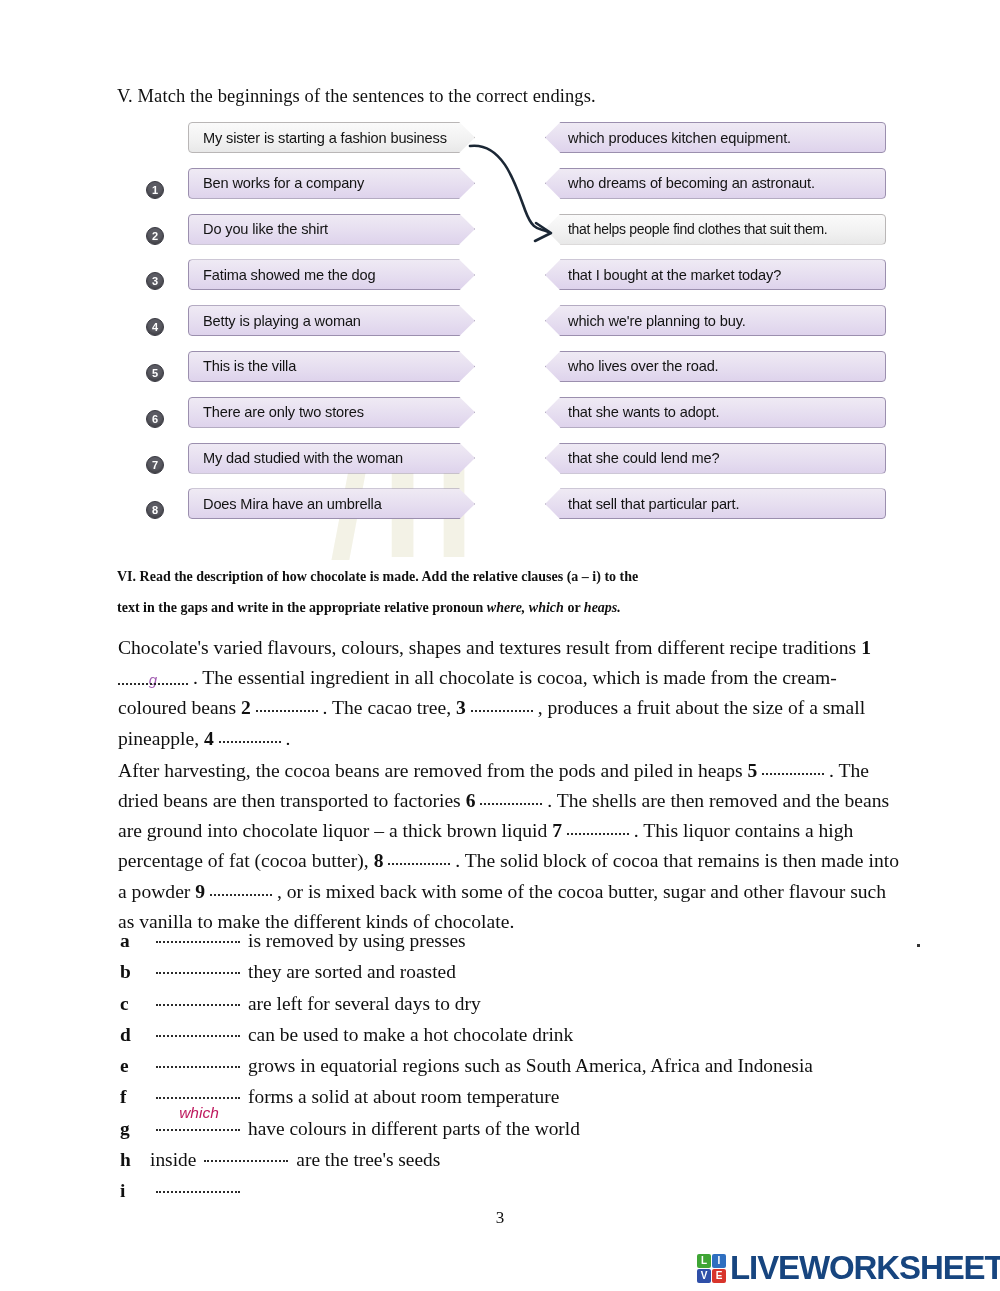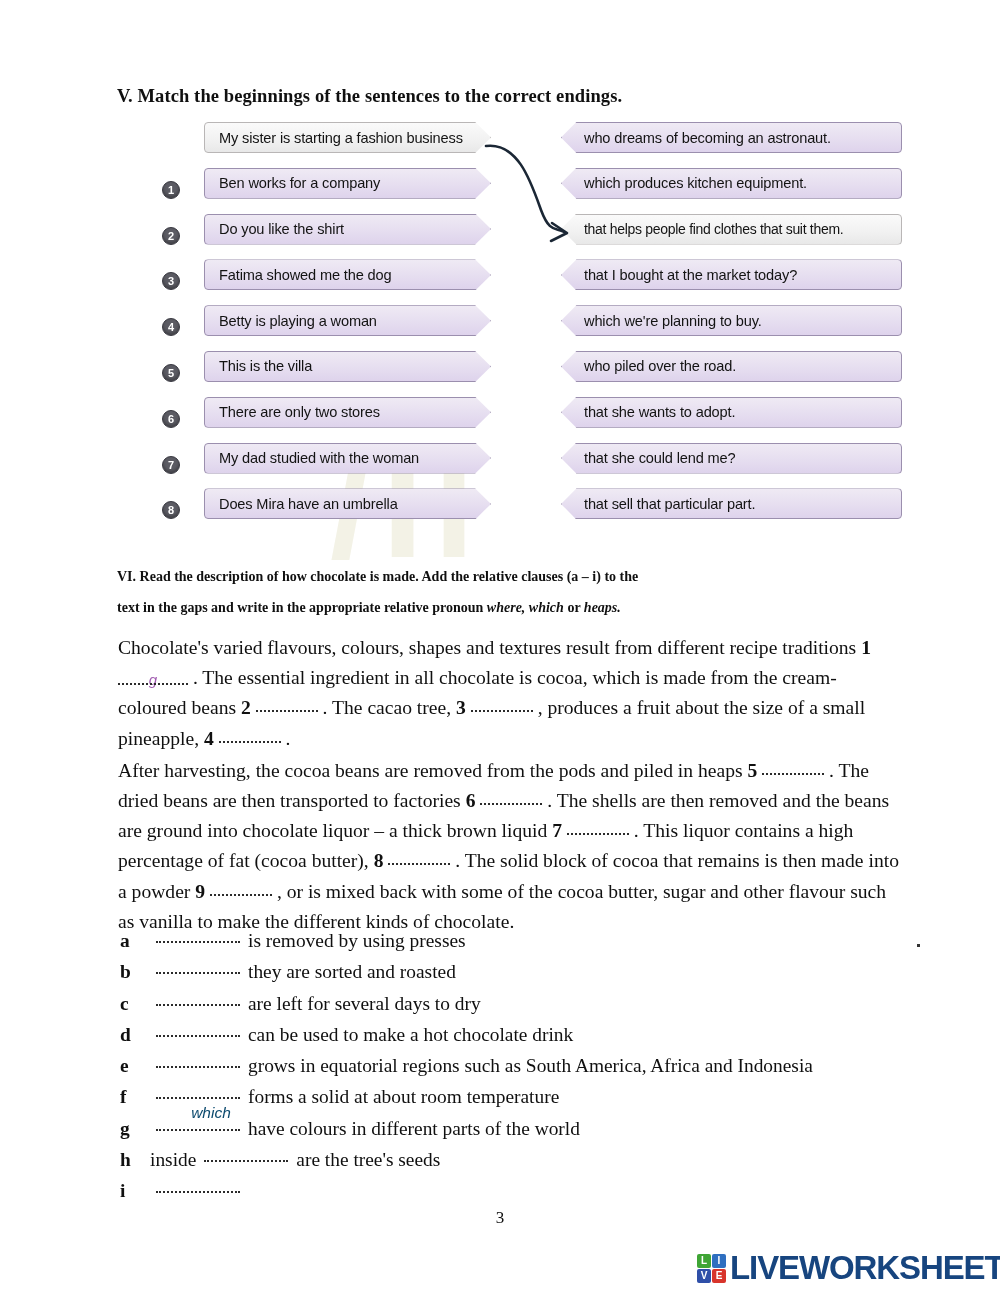--- a/index.html
+++ b/index.html
@@ -39,28 +39,28 @@
   }
 
   .content { position: relative; z-index: 2; }
 
   
   .sec-v-title {
     position: absolute;
     left: 117px;
     top: 86px;
     font-size: 18.5px;
-    font-weight: 700;
+    font-weight: 400;
     letter-spacing: 0.1px;
     white-space: nowrap;
   }
 
   .match-area {
     position: absolute;
-    left: 146px;
+    left: 130px;
     top: 122px;
     width: 770px;
     height: 415px;
   }
 
   .match-left, .match-right {
     position: absolute;
     top: 0;
   }
   .match-left { left: 8px; width: 340px; }
@@ -214,28 +214,28 @@
     height: 20px;
   }
   .clause .blank .gap {
     position: absolute;
     left: 6px;
     bottom: 4px;
     width: 84px;
   }
   .clause .blank .ink {
     position: absolute;
-    left: 12px;
+    left: 0;
     bottom: 6px;
     width: 98px;
     text-align: center;
     font-family: "Liberation Sans", sans-serif;
     font-style: italic;
     font-size: 15.5px;
-    color: #0c4a6e;
+    color: #be185d;
   }
   .clause .ctext { flex: 1 1 auto; }
   .clause .prefix { margin-right: 2px; }
   .stray-dot {
     display: inline-block;
     margin-left: 40px;
     width: 3px; height: 3px;
     background: #333;
     vertical-align: middle;
   }
@@ -327,36 +327,36 @@
           <div class="pill left">My dad studied with the woman</div>
         </div>
         <div class="row">
           <div class="bullet">8</div>
           <div class="pill left">Does Mira have an umbrella</div>
         </div>
       </div>
 
       <div class="match-right">
         <div class="row">
+          <div class="pill right">which produces kitchen equipment.</div>
+        </div>
+        <div class="row">
           <div class="pill right">who dreams of becoming an astronaut.</div>
         </div>
         <div class="row">
-          <div class="pill right">which produces kitchen equipment.</div>
-        </div>
-        <div class="row">
           <div class="pill right example tight">that helps people find clothes that suit them.</div>
         </div>
         <div class="row">
           <div class="pill right">that I bought at the market today?</div>
         </div>
         <div class="row">
           <div class="pill right">which we're planning to buy.</div>
         </div>
         <div class="row">
-          <div class="pill right">who piled over the road.</div>
+          <div class="pill right">who lives over the road.</div>
         </div>
         <div class="row">
           <div class="pill right">that she wants to adopt.</div>
         </div>
         <div class="row">
           <div class="pill right">that she could lend me?</div>
         </div>
         <div class="row">
           <div class="pill right">that sell that particular part.</div>
         </div>

